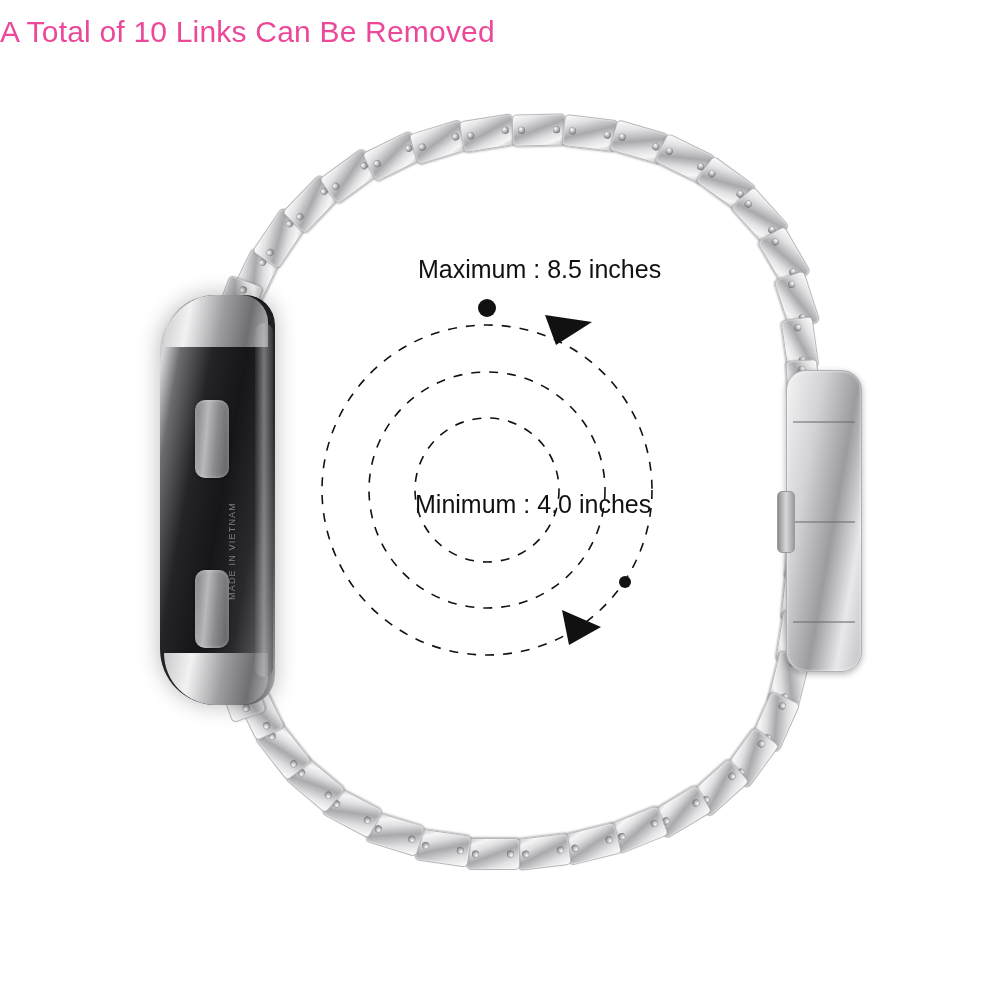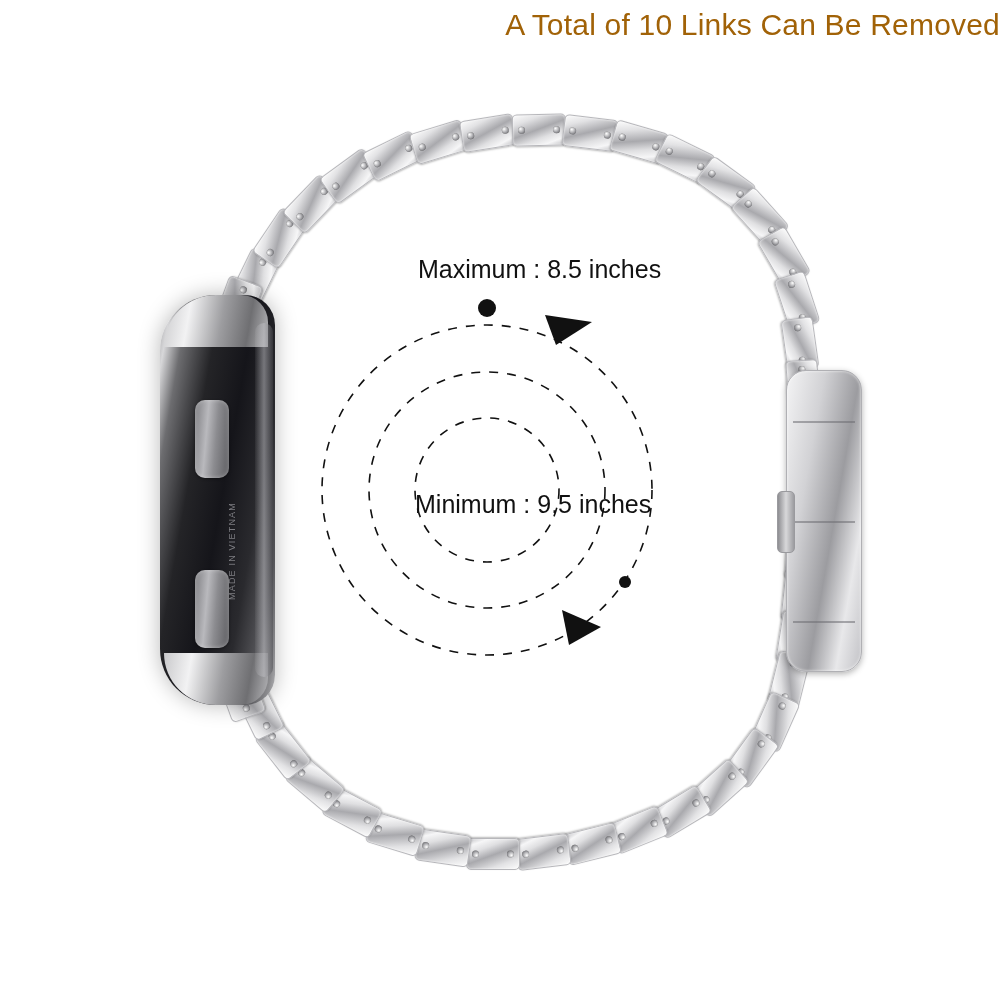--- a/index.html
+++ b/index.html
@@ -16,26 +16,26 @@
   #stage {
     position: relative;
     width: 1000px;
     height: 1000px;
     background: #ffffff;
   }
 
   
   .headline {
     position: absolute;
-    top: 8px;
+    top: 15px;
     left: 0;
     width: 1000px;
-    text-align: right;
+    text-align: left;
     font-size: 30px;
-    color: #a16207;
+    color: #ec4899;
     letter-spacing: 0.2px;
     font-weight: 400;
   }
 
   
   #photo {
     position: absolute;
     left: 0;
     top: 70px;
     width: 1000px;
@@ -378,16 +378,16 @@
       <circle cx="487" cy="420" r="72" fill="none" stroke="#111111" stroke-width="1.6" stroke-dasharray="9 9"></circle>
 
       <circle cx="487" cy="238" r="9" fill="#111111"></circle>
       <circle cx="625" cy="512" r="6" fill="#111111"></circle>
 
       <path d="M 545 245 L 592 252 L 556 275 Z" fill="#111111"></path>
       <path d="M 562 540 L 601 557 L 569 575 Z" fill="#111111"></path>
     </svg>
 
     <div class="anno-label" id="max-label">Maximum : 8.5 inches</div>
-    <div class="anno-label" id="min-label">Minimum : 9.5 inches</div>
+    <div class="anno-label" id="min-label">Minimum : 4.0 inches</div>
 
   </div>
 </div>
 
 </body></html>

